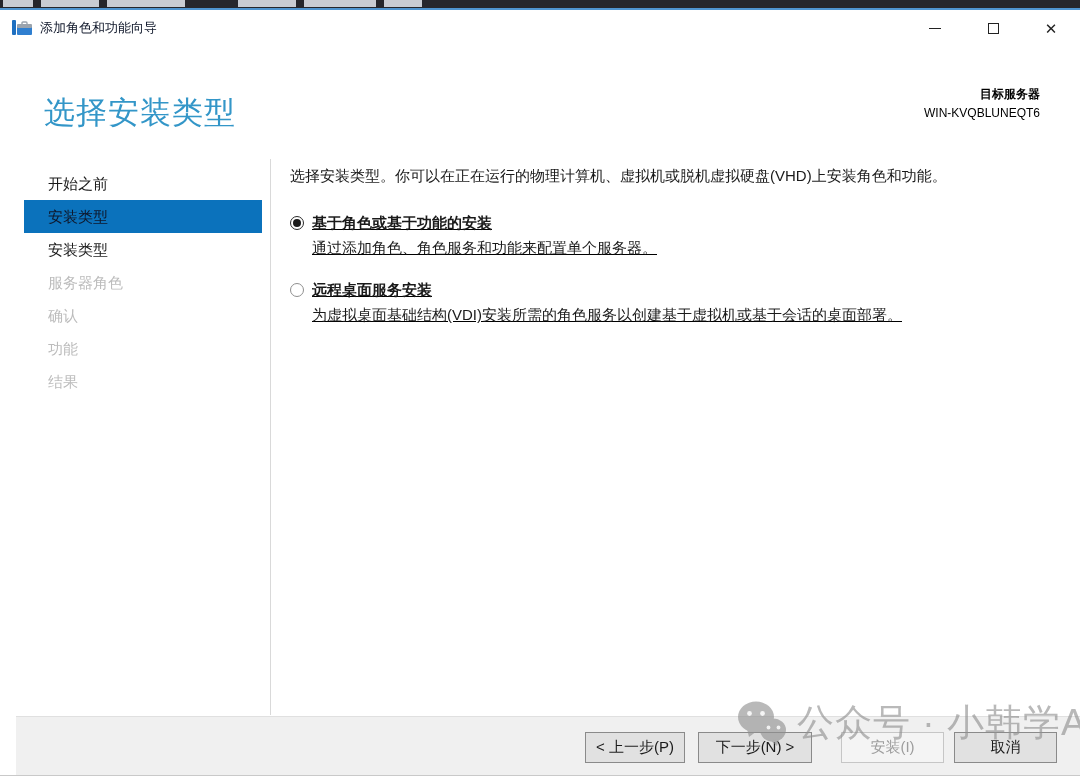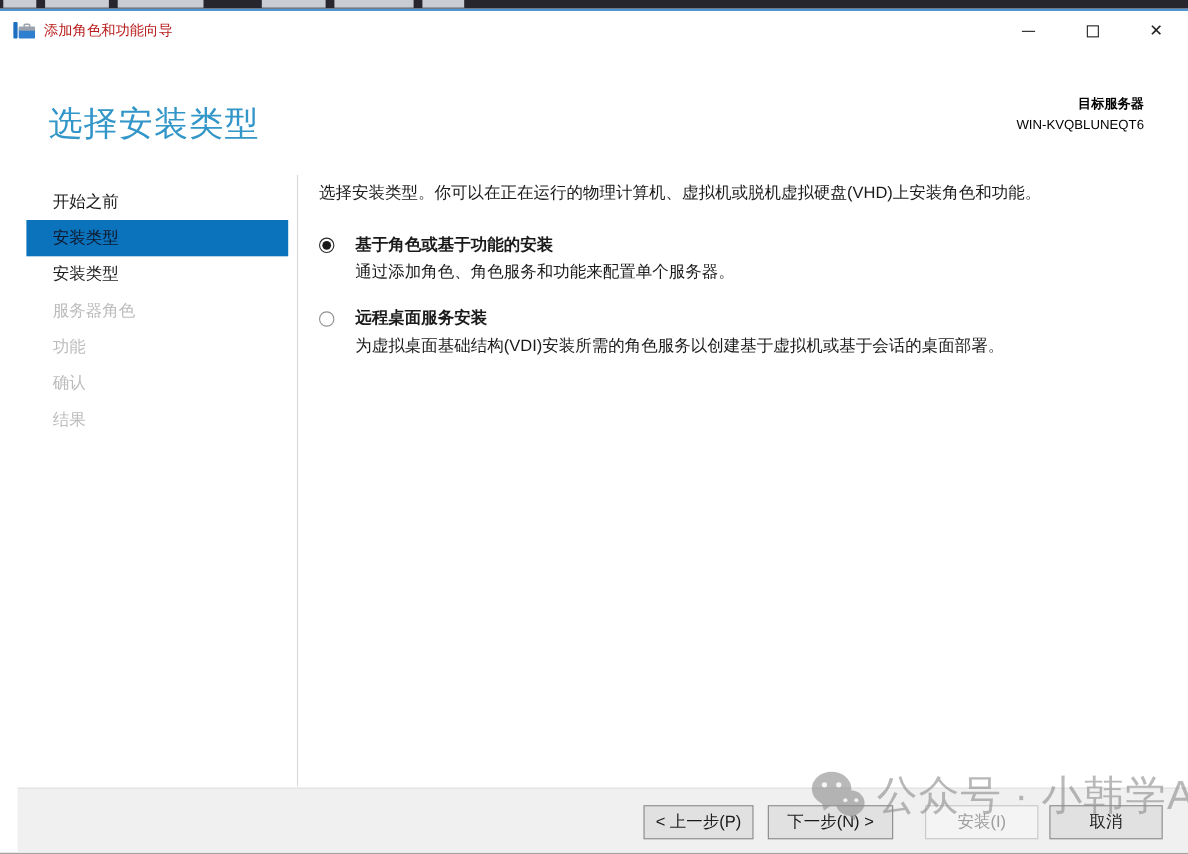--- a/index.html
+++ b/index.html
@@ -11,21 +11,21 @@
   .desktop-strip { position:absolute; top:0; left:0; width:1080px; height:8px; background:#26262c; overflow:hidden; }
   .frag { position:absolute; top:0; height:7px; background:#c9ccd3; }
 
   
   .win { position:absolute; top:8px; left:0; width:1080px; height:768px; background:#fff;
          border-top:2px solid #4f94d0; border-bottom:1px solid #c9c9c9; }
 
   
   .titlebar { position:relative; height:36px; display:flex; align-items:center; padding-left:12px; background:#fff; }
   .app-icon { width:20px; height:18px; flex:0 0 auto; }
-  .titlebar-title { margin-left:8px; font-size:13px; color:#b91c1c; }
+  .titlebar-title { margin-left:8px; font-size:13px; color:#0f172a; }
   .win-controls { position:absolute; right:0; top:0; height:36px; display:flex; }
   .win-btn { width:58px; height:36px; display:flex; align-items:center; justify-content:center; cursor:default; }
   .ic-min { width:12px; height:0; border-top:1px solid #222; }
   .ic-max { width:11px; height:11px; border:1px solid #222; }
   .ic-close { font-size:15px; color:#222; line-height:1; }
 
   
   .page-title { position:absolute; left:44px; top:82px; font-size:31px; font-weight:400; color:#3396c8; letter-spacing:1px; }
   .target { position:absolute; right:40px; top:76px; text-align:right; color:#000; }
   .target-label { font-size:12px; font-weight:bold; }
@@ -41,21 +41,21 @@
 
   
   .content { position:absolute; left:290px; top:150px; right:20px; bottom:60px; }
   .intro { font-size:15px; color:#1a1a1a; margin-top:6px; line-height:20px; }
   .option { display:flex; align-items:flex-start; margin-top:28px; }
   .option + .option { margin-top:24px; }
   .radio { width:14px; height:14px; border-radius:50%; background:#fff; flex:0 0 auto; margin-top:2px; }
   .radio.checked { border:1px solid #2b2b2b; }
   .radio.checked::after { content:""; display:block; width:8px; height:8px; border-radius:50%; background:#1a1a1a; margin:2px; }
   .radio.unchecked { border:1px solid #8f8f8f; }
-  .option-text { margin-left:19px; }
+  .option-text { margin-left:8px;text-decoration:underline; }
   .option-label { font-size:15px; font-weight:bold; color:#1a1a1a; line-height:18px; }
   .option-desc { font-size:15px; color:#1a1a1a; margin-top:6px; line-height:19px; }
 
   
   .footer { position:absolute; left:0; right:0; bottom:0; height:59px; background:#f0f0f0; border-top:1px solid #e0e0e0;margin-left:16px; }
   .btn { position:absolute; top:15px; height:31px; font-size:15px; color:#1a1a1a;
          background:#e1e1e1; border:1px solid #8a8a8a; font-family:inherit; cursor:pointer; }
   .btn-prev   { left:569px; width:100px; }
   .btn-next   { left:682px; width:114px; }
   .btn-install{ left:825px; width:103px; background:#f4f4f4; border:1px solid #c6c6c6; color:#9d9d9d; cursor:default; }
@@ -107,22 +107,22 @@
     <div class="target">
       <div class="target-label">目标服务器</div>
       <div class="target-server">WIN-KVQBLUNEQT6</div>
     </div>
 
     <div class="sidebar">
       <div class="nav-item">开始之前</div>
       <div class="nav-item selected">安装类型</div>
       <div class="nav-item">安装类型</div>
       <div class="nav-item disabled">服务器角色</div>
+      <div class="nav-item disabled">确认</div>
       <div class="nav-item disabled">功能</div>
-      <div class="nav-item disabled">确认</div>
       <div class="nav-item disabled">结果</div>
     </div>
     <div class="v-divider"></div>
 
     <div class="content">
       <p class="intro">选择安装类型。你可以在正在运行的物理计算机、虚拟机或脱机虚拟硬盘(VHD)上安装角色和功能。</p>
 
       <div class="option">
         <span class="radio checked"></span>
         <div class="option-text">

